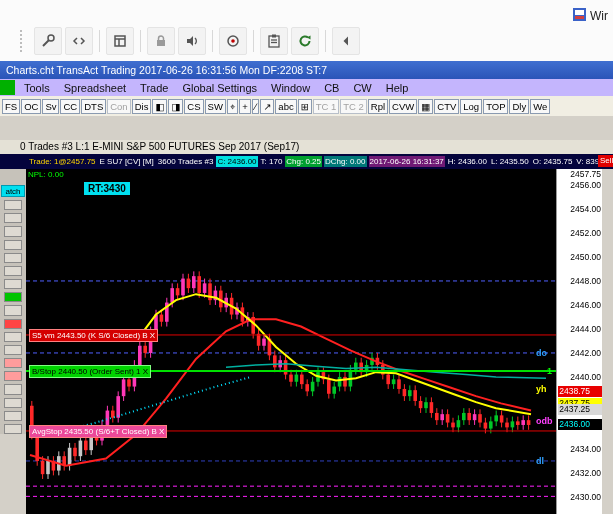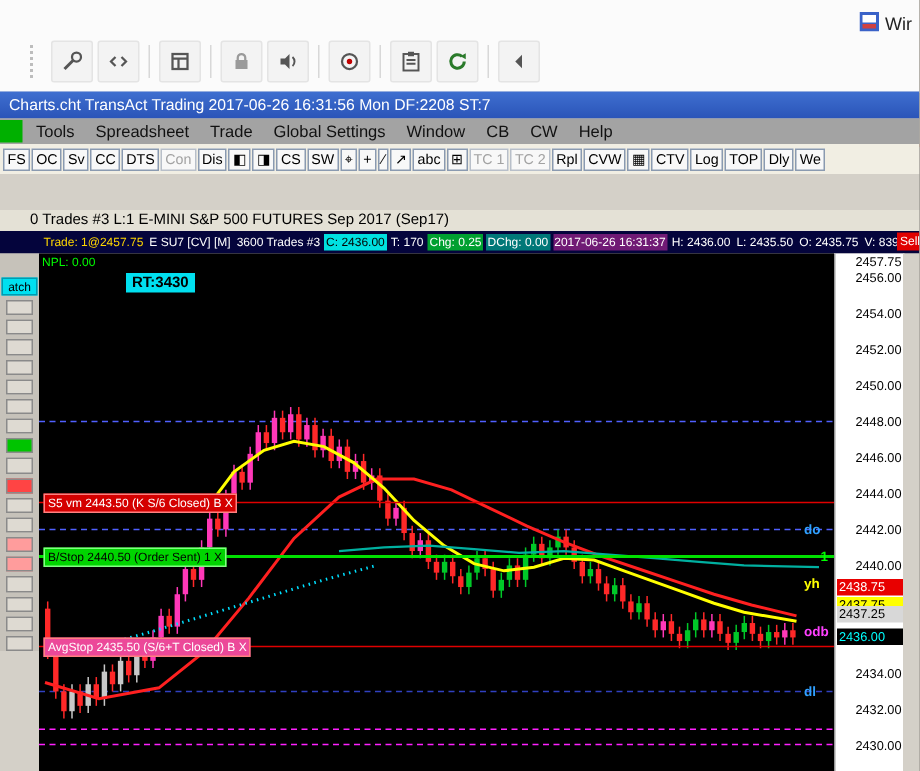--- a/index.html
+++ b/index.html
@@ -6,21 +6,21 @@
   #app{position:relative;width:613px;height:514px;background:#d4d0c8;font-family:"Liberation Sans",sans-serif;overflow:hidden}
   .abs{position:absolute}
   #top{left:0;top:0;width:613px;height:61px;background:#fbfbfb;border-bottom:1px solid #e2e2e2}
   #main-toolbar{left:20px;top:27px;height:28px;display:flex;align-items:center;gap:3px}
   .tbtn{width:26px;height:26px;background:#f3f3f3;border:1px solid #e4e4e4;border-radius:2px;display:flex;align-items:center;justify-content:center;cursor:pointer}
   .tbtn svg{display:block}
   .tsep{width:1px;height:22px;background:#d8d8d8;margin:0 3px}
   .drag{width:5px;height:22px;border-left:2px dotted #bdbdbd;margin-right:4px}
   #win-label{right:5px;top:8px;display:flex;align-items:center;gap:4px;font-size:12px;color:#222}
   #title-bar{left:0;top:61px;width:613px;height:18px;background:linear-gradient(#3f6fd0,#2a54b8);color:#fff;font-size:10.5px;line-height:18px;padding-left:6px;box-sizing:border-box;white-space:nowrap}
-  #menu-bar{left:0;top:79px;width:613px;height:17px;background:#a3a3a3;display:flex;align-items:center;font-size:11px;color:#111;border-bottom:2px solid #c2410c}
+  #menu-bar{left:0;top:79px;width:613px;height:17px;background:#c4b5fd;display:flex;align-items:center;font-size:11px;color:#111;border-bottom:2px solid #c2410c}
   .menu-item{padding:0 7px;cursor:pointer}
   .menu-frag{width:15px;height:15px;background:#00b000;margin-right:2px}
   #btn-bar{left:0;top:96px;width:613px;height:20px;background:#f1eee3;display:flex;align-items:center;gap:1px;padding-left:2px;box-sizing:border-box}
   .bbtn{font-size:9.5px;padding:1px 2px;border:1px solid #8a9ab0;background:#f8f8f8;color:#000;white-space:nowrap;line-height:11px;cursor:pointer}
   .bbtn.d{color:#a2a2a2;border-color:#b8bfc9}
   #chart-title{left:0;top:140px;width:613px;height:14px;background:#e4e1d6;font-size:10px;color:#000;line-height:14px;padding-left:20px;box-sizing:border-box;white-space:nowrap}
   #ct-icon{left:4px;top:142px;width:11px;height:10px;background:#aab4c6;border:1px solid #6d7890}
   #info-strip{left:0;top:154px;width:613px;height:15px;background:#04043c;display:flex;align-items:center;gap:2px;padding-left:28px;box-sizing:border-box;font-size:8px;white-space:nowrap;overflow:hidden}
   .seg{padding:0 1px;line-height:11px}
   #sell-box{right:0;top:155px;width:15px;height:12px;background:#e00000;color:#fff;font-size:8px;line-height:12px;overflow:hidden;padding-left:2px;box-sizing:border-box;cursor:pointer}

